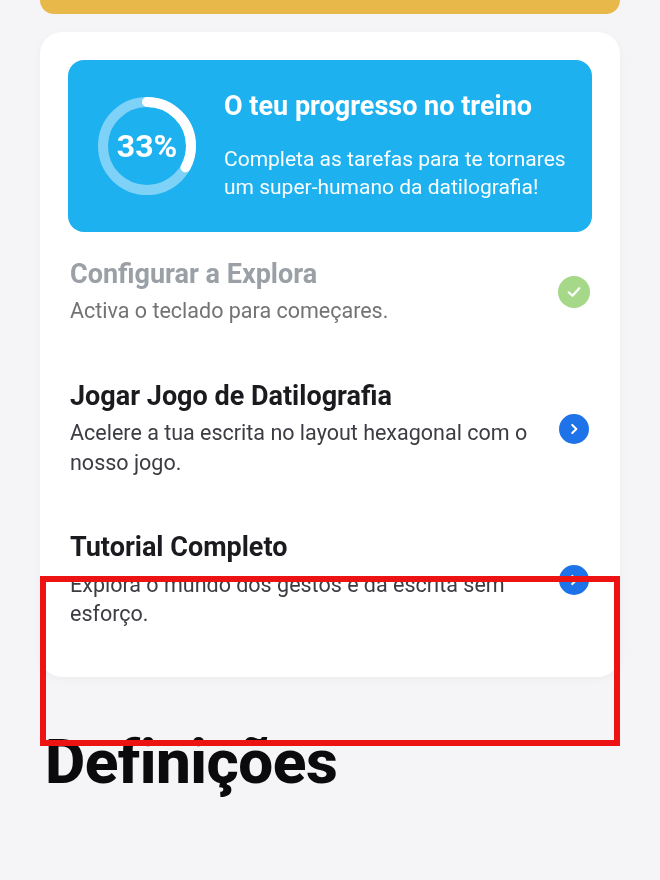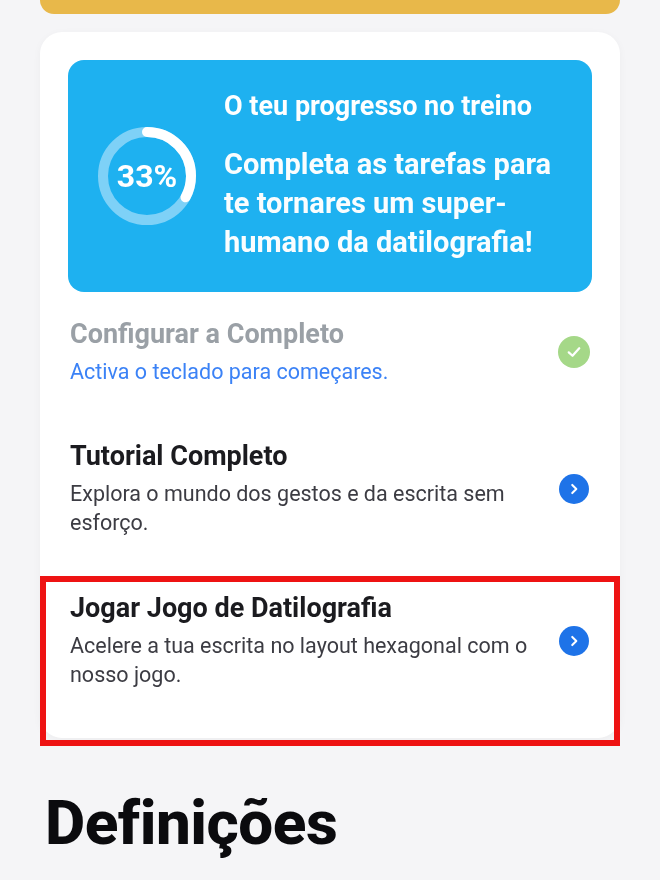--- a/index.html
+++ b/index.html
@@ -50,23 +50,23 @@
       font-size: 32px;
     }
     .progress-text { color: #ffffff; flex: 1; }
     .progress-title {
       font-weight: 700;
       font-size: 27px;
       line-height: 1.22;
       margin-bottom: 22px;
     }
     .progress-sub {
-      font-size: 29px;
+      font-size: 21px;
       line-height: 1.35;
-      font-weight: 700;
+      font-weight: 400;
       opacity: 0.98;
     }
     .task-row {
       display: flex;
       align-items: center;
       justify-content: space-between;
       padding: 26px 2px 28px 2px;
       gap: 14px;
     }
     .task-row.completed .task-title,
@@ -77,21 +77,21 @@
       font-size: 27px;
       color: #1b1b1f;
       margin-bottom: 6px;
       line-height: 1.2;
     }
     .task-sub {
       font-size: 21.5px;
       color: #3c3c43;
       line-height: 1.38;
     }
-    .task-row.completed .task-sub { color: #3b82f6; }
+    .task-row.completed .task-sub { color: #737373; }
     .task-row + .task-row { border-top: 0; }
     .task-icon {
       width: 32px;
       height: 32px;
       flex-shrink: 0;
       display: flex;
       align-items: center;
       justify-content: center;
     }
     .check-circle {
@@ -139,57 +139,57 @@
       <div class="pct">33%</div>
     </div>
     <div class="progress-text">
       <div class="progress-title">O teu progresso no treino</div>
       <div class="progress-sub">Completa as tarefas para te tornares um super-humano da datilografia!</div>
     </div>
   </div>
 
   <div class="task-row completed">
     <div class="task-text">
-      <div class="task-title">Configurar a Completo</div>
+      <div class="task-title">Configurar a Explora</div>
       <div class="task-sub">Activa o teclado para começares.</div>
     </div>
     <div class="task-icon">
       <div class="check-circle">
         <svg viewBox="0 0 24 24" fill="none">
             <path d="M5 12.5 L10 17 L19 7" stroke="#ffffff" stroke-width="3" stroke-linecap="round" stroke-linejoin="round"></path>
+          </svg>
+      </div>
+    </div>
+  </div>
+
+  <div class="task-row">
+    <div class="task-text">
+      <div class="task-title">Jogar Jogo de Datilografia</div>
+      <div class="task-sub">Acelere a tua escrita no layout hexagonal com o nosso jogo.</div>
+    </div>
+    <div class="task-icon">
+      <div class="arrow-circle">
+        <svg viewBox="0 0 24 24" fill="none">
+            <path d="M9 5 L16 12 L9 19" stroke="#ffffff" stroke-width="3.5" stroke-linecap="round" stroke-linejoin="round"></path>
           </svg>
       </div>
     </div>
   </div>
 
   <div class="task-row">
     <div class="task-text">
       <div class="task-title">Tutorial Completo</div>
       <div class="task-sub">Explora o mundo dos gestos e da escrita sem esforço.</div>
     </div>
     <div class="task-icon">
       <div class="arrow-circle">
         <svg viewBox="0 0 24 24" fill="none">
             <path d="M9 5 L16 12 L9 19" stroke="#ffffff" stroke-width="3.5" stroke-linecap="round" stroke-linejoin="round"></path>
           </svg>
       </div>
     </div>
   </div>
 
-  <div class="task-row">
-    <div class="task-text">
-      <div class="task-title">Jogar Jogo de Datilografia</div>
-      <div class="task-sub">Acelere a tua escrita no layout hexagonal com o nosso jogo.</div>
-    </div>
-    <div class="task-icon">
-      <div class="arrow-circle">
-        <svg viewBox="0 0 24 24" fill="none">
-            <path d="M9 5 L16 12 L9 19" stroke="#ffffff" stroke-width="3.5" stroke-linecap="round" stroke-linejoin="round"></path>
-          </svg>
-      </div>
-    </div>
-  </div>
-
 </div>
 
 <div class="highlight-box"></div>
 
 <h1 class="section-heading">Definições</h1>
 
 </body></html>

